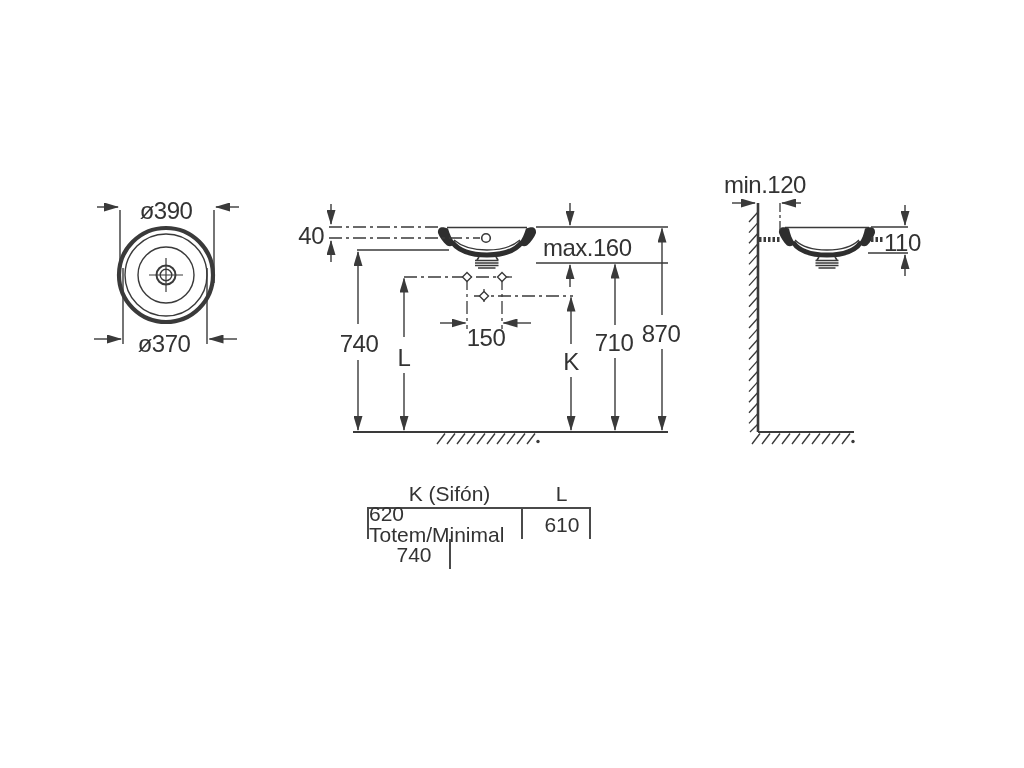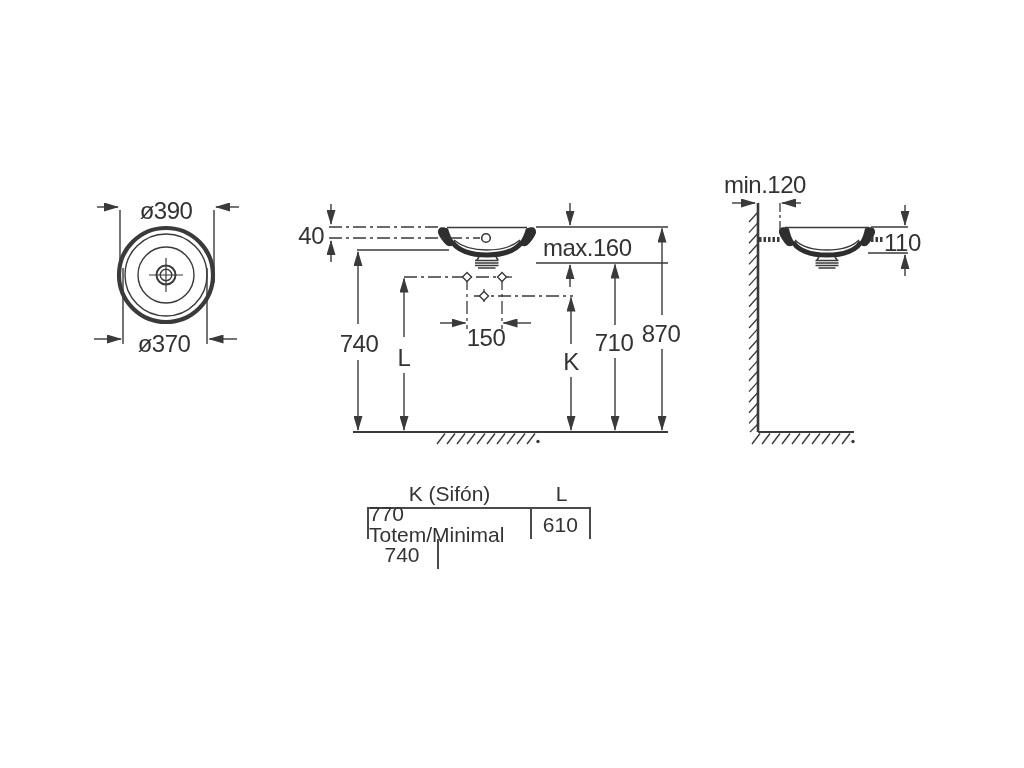--- a/index.html
+++ b/index.html
@@ -15,21 +15,21 @@
     position:absolute;left:367px;top:480px;width:224px;
     color:#333333;font-size:21px;line-height:1;
   }
   .spec-header{display:flex;height:27px;align-items:center;}
   .spec-body{border-top:2px solid #4a4a4a;}
   .spec-row{display:flex;height:30px;align-items:stretch;}
   .cell{display:flex;align-items:center;justify-content:center;}
   .col1{width:196px;}
   .col2{width:70px;}
   .spec-row .col1{border-left:2px solid #4a4a4a;border-right:2px solid #4a4a4a;}
-  .spec-row .col2{border-right:2px solid #4a4a4a;}
+  .spec-row .col2{border-right:2px solid #4a4a4a;padding-left:12px;}
 </style>
 </head>
 <body>
 
 <div class="canvas">
   <svg width="1024" height="768" viewBox="0 0 1024 768">
     <defs>
       <marker id="arr" markerUnits="userSpaceOnUse" markerWidth="15" markerHeight="9" refX="14" refY="4.5" orient="auto">
         <path d="M0,0 L15,4.5 L0,9 Z" fill="#3a3a3a"></path>
       </marker>
@@ -177,21 +177,21 @@
   </svg>
 
   
   <div class="spec-table">
     <div class="spec-header">
       <div class="cell col1">K (Sifón)</div>
       <div class="cell col2">L</div>
     </div>
     <div class="spec-body">
       <div class="spec-row">
-        <div class="cell col1">770 Totem/Minimal</div>
+        <div class="cell col1">620 Totem/Minimal</div>
         <div class="cell col2">610</div>
       </div>
       <div class="spec-row">
         <div class="cell col2">740</div>
       </div>
     </div>
   </div>
 </div>
 
 </body></html>

